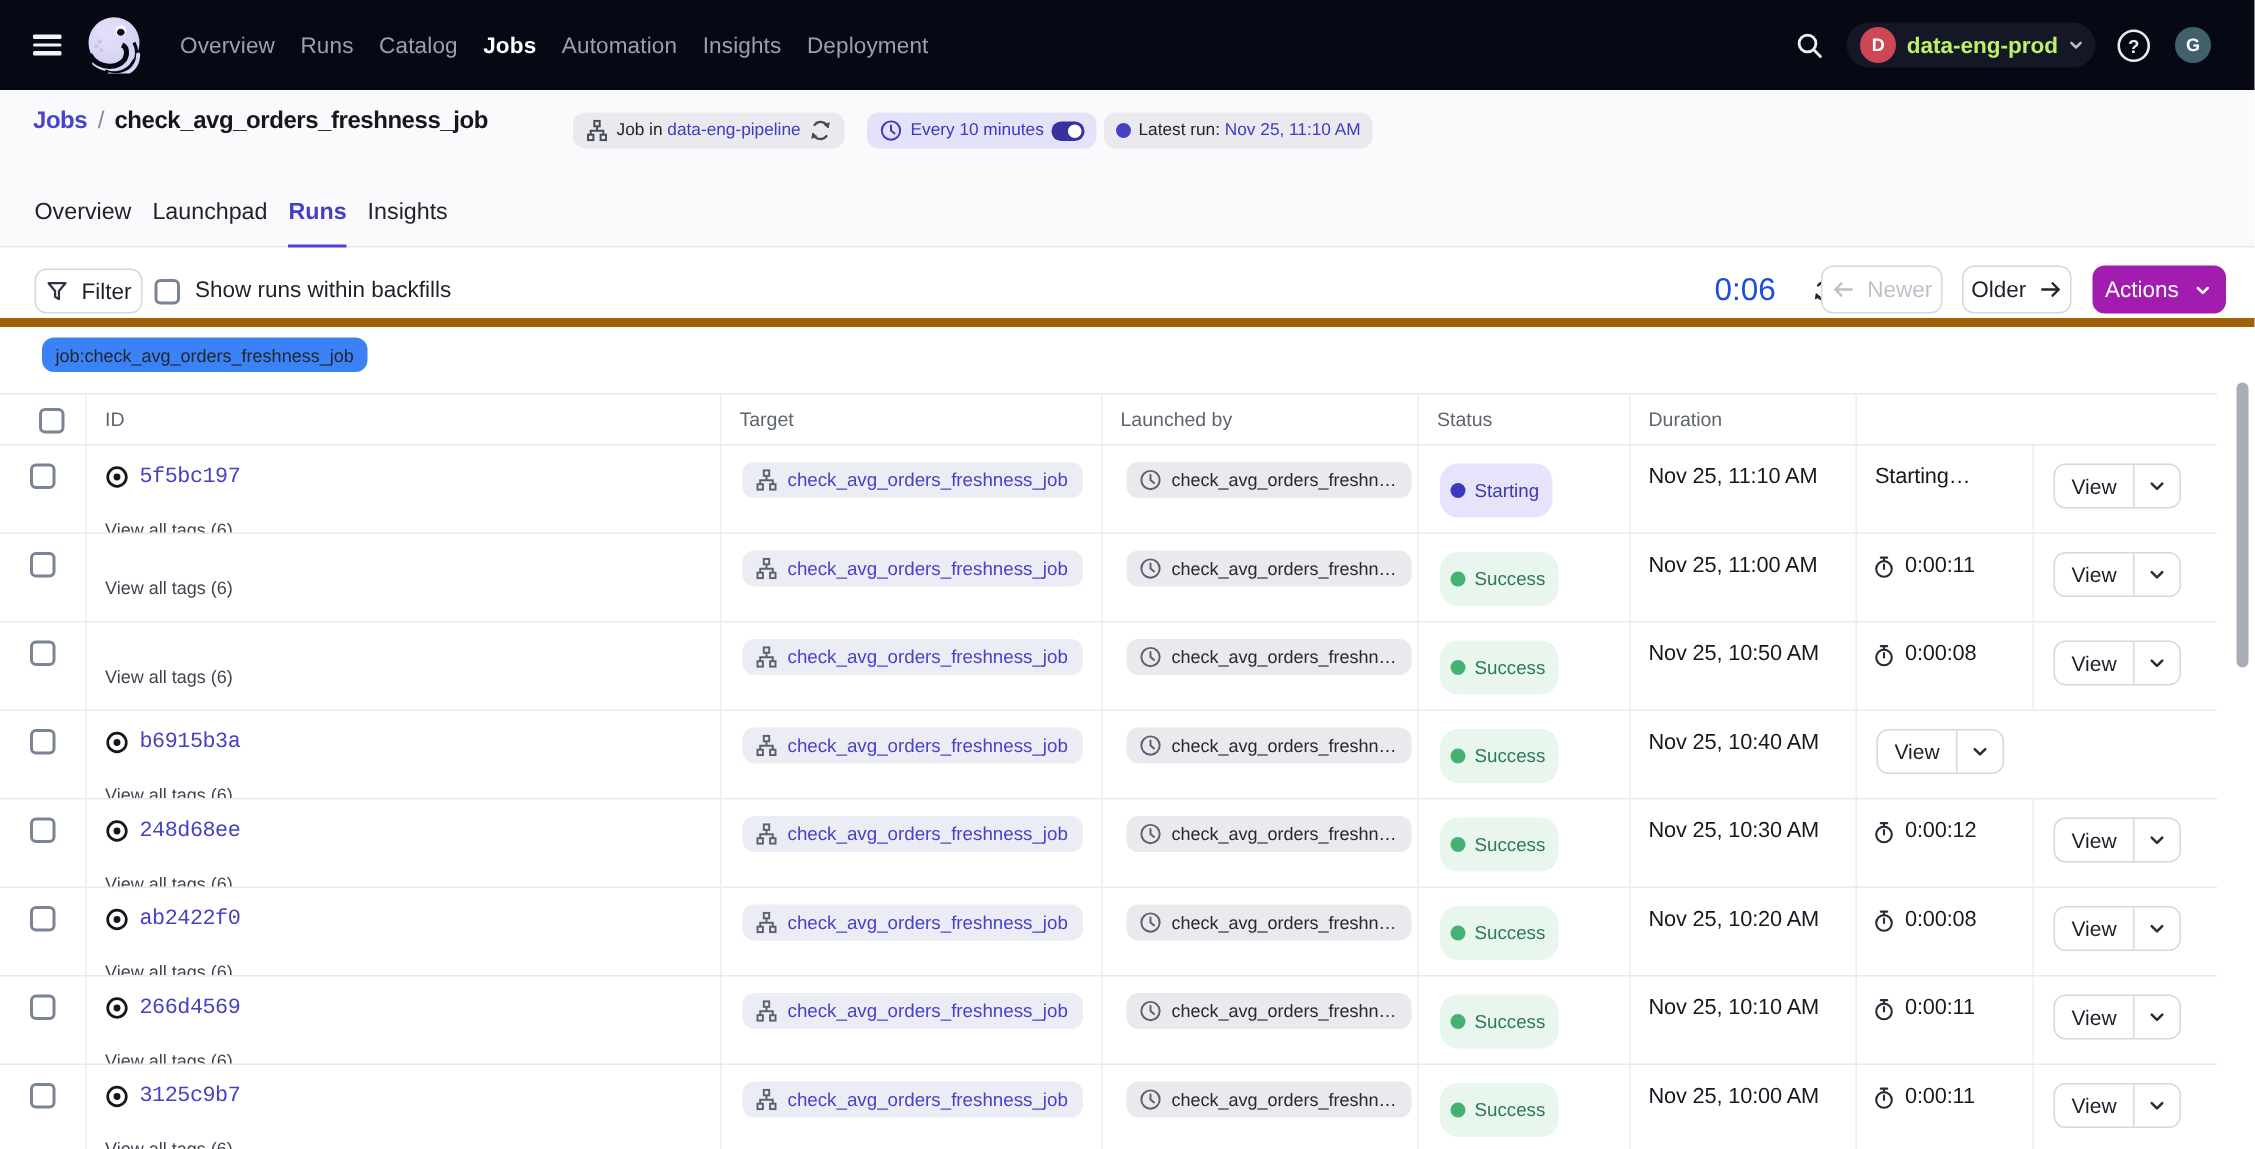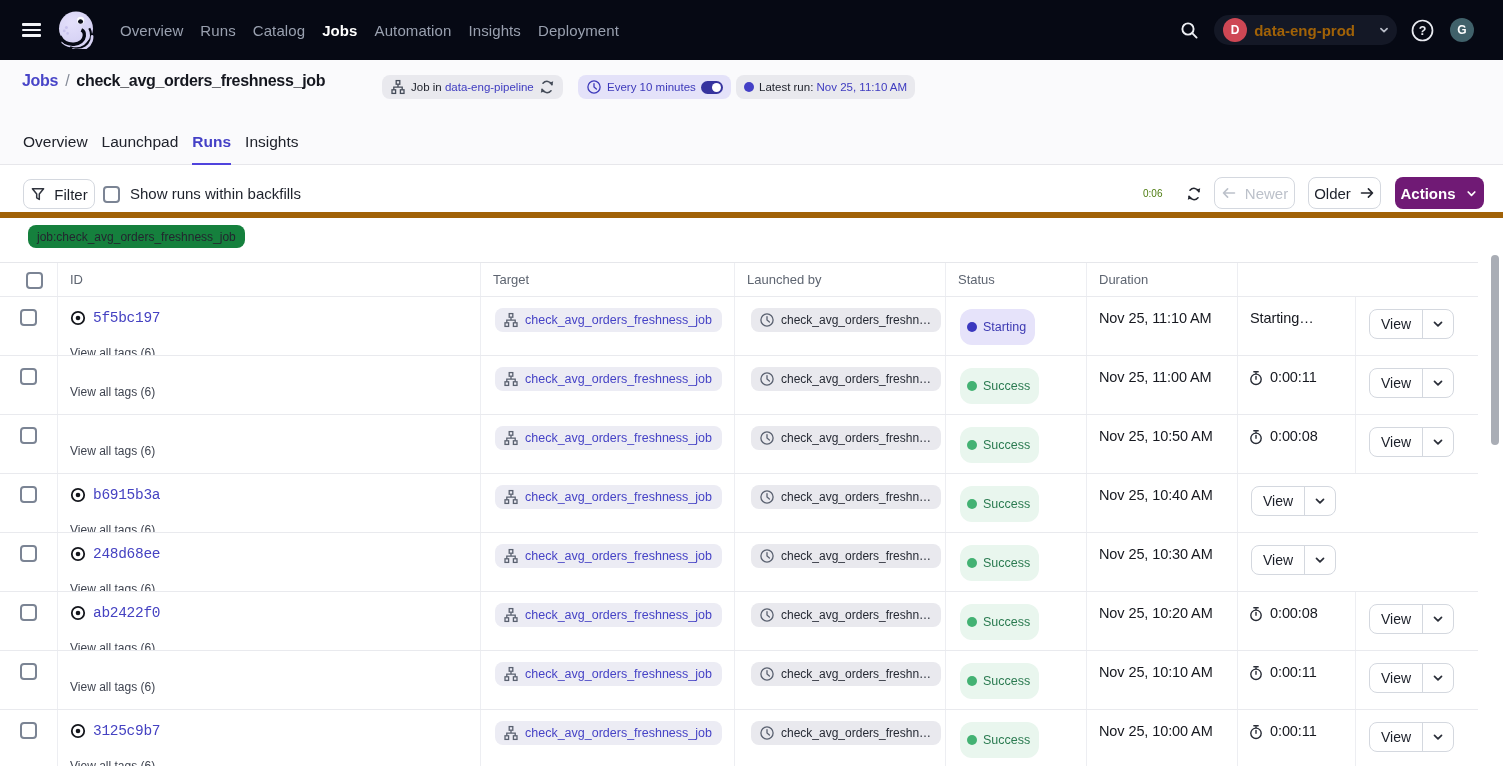--- a/index.html
+++ b/index.html
@@ -8,21 +8,21 @@
 .topbar{position:absolute;left:0;top:0;width:1503px;height:60px;background:#060914;display:flex;align-items:center}
 .burger{margin-left:22px;width:19px;height:14px;display:flex;flex-direction:column;justify-content:space-between}
 .burger span{display:block;height:2.6px;background:#F3F4F8;border-radius:1px}
 .logo{margin-left:17px}
 .nav{display:flex;margin-left:24px;gap:17px}
 .nav a{font-size:15px;color:#99A0AF;text-decoration:none;font-weight:500;letter-spacing:.1px}
 .nav a.on{color:#fff;font-weight:700}
 .tb-right{position:absolute;right:0;top:0;height:60px;display:flex;align-items:center}
 .wspill{display:flex;align-items:center;height:30px;background:#141826;border-radius:15px;padding:0 6px 0 9px;margin-left:14px}
 .wsd{width:24px;height:24px;border-radius:50%;background:#CE4754;color:#fff;font-size:12px;font-weight:700;display:flex;align-items:center;justify-content:center}
-.wsname{color:#a16207;font-size:15px;font-weight:600;margin:0 22px 0 7px}
+.wsname{color:#bef264;font-size:15px;font-weight:600;margin:0 5px 0 7px}
 .help{margin-left:14px}
 .avatar{width:24px;height:24px;border-radius:50%;background:#40616A;color:#fff;font-size:12px;font-weight:700;display:flex;align-items:center;justify-content:center;margin:0 29px 0 16px}
 
 .phead{position:absolute;left:0;top:60px;width:1503px;height:105px;background:#FAFAFC;border-bottom:1px solid #E7E7EB}
 .bcrow{position:absolute;left:22px;top:12px;display:flex;align-items:center}
 .bc{font-size:16px;font-weight:600;letter-spacing:-.3px;color:#15171F;white-space:nowrap}
 .bc a{color:#4845C8;text-decoration:none;font-weight:600}
 .bc .sl{color:#868C99;font-weight:400;margin:0 7px}
 .chips .chip{position:absolute;top:0}
 .chip{display:inline-flex;align-items:center;height:24px;border-radius:8px;background:#E9E9EE;padding:0 8px;font-size:11.5px;color:#21242E;white-space:nowrap;gap:5px}
@@ -35,26 +35,26 @@
 .tab{font-size:15.5px;font-weight:400;color:#20232C;padding-bottom:13px;position:relative}
 .tab.on{color:#4440C6;font-weight:700}
 .tab.on:after{content:"";position:absolute;left:0;right:0;bottom:-1px;height:2.5px;background:#4F43DD}
 
 .toolbar{position:absolute;left:0;top:166px;width:1503px;height:52px;background:#fff;border-bottom:6px solid #a16207}
 .btn{display:inline-flex;align-items:center;justify-content:center;background:#fff;border:1px solid #D4D8DF;border-radius:8px;font-size:15px;color:#1D212B;gap:8px}
 .filterbtn{position:absolute;left:23px;top:13px;height:30px;width:72px}
 .cb{position:absolute;width:17px;height:17px;border:2px solid #7B8494;border-radius:4px;background:#fff}
 .tb-cb{left:103px;top:20px}
 .tb-cbl{position:absolute;left:130px;top:18px;font-size:15px;color:#1D212B;line-height:20px}
-.elapsed{position:absolute;left:1143px;top:12px;height:31px;display:flex;align-items:center;gap:24px;font-size:10px;color:#4d7c0f}
+.elapsed{position:absolute;left:1143px;top:12px;height:31px;display:flex;align-items:center;gap:24px;font-size:21px;color:#1d4ed8}
 .nwr{position:absolute;left:1214px;top:11px;width:81px;height:32px;color:#BCC1CA}
 .old{position:absolute;left:1308px;top:11px;width:73px;height:32px}
-.actions{position:absolute;left:1395px;top:11px;width:89px;height:32px;background:#701a75;border:none;color:#fff;font-weight:700}
+.actions{position:absolute;left:1395px;top:11px;width:89px;height:32px;background:#a21caf;border:none;color:#fff;font-weight:400}
 
-.tagrow-chip{position:absolute;left:28px;top:225px;height:23px;border-radius:8px;background:#15803d;display:inline-flex;align-items:center;padding:0 9px;font-size:12px;color:#23262F}
+.tagrow-chip{position:absolute;left:28px;top:225px;height:23px;border-radius:8px;background:#3b82f6;display:inline-flex;align-items:center;padding:0 9px;font-size:12px;color:#23262F}
 
 .tbl{position:absolute;left:0;top:262px;width:1478px;border-top:1px solid #E6E7EB}
 .trow{display:grid;grid-template-columns:58px 423px 254px 211px 141px 151px 118px 122px;border-bottom:1px solid #E9EAEE}
 .trow>div{border-right:1px solid #EDEEF2;overflow:hidden}
 .trow>div:last-child{border-right:none}
 .thead{height:34px}
 .thead>div{font-size:13px;color:#5E6571;display:flex;align-items:center;padding-left:12px}
 .tr{height:59px}
 .tr>div{padding-top:11px}
 .cell-cb{display:flex;justify-content:center}
@@ -429,116 +429,80 @@
         </span></div>
 <div><span class="tag tag-lb">
           <svg width="16" height="16" viewBox="0 0 16 16" fill="none" xmlns="http://www.w3.org/2000/svg">
             <circle cx="8" cy="8" r="6.1" stroke="#5A6170" stroke-width="1.3"></circle>
             <path d="M8 4.6V8l2.4 2" stroke="#5A6170" stroke-width="1.3" stroke-linecap="round"></path>
           </svg>
           <span>check_avg_orders_freshn…</span>
         </span></div>
 <div><span class="pill success"><span class="dot"></span>Success</span></div>
 <div class="created">Nov 25, 10:30 AM</div>
-<div>
-        <div class="viewbtn">
-          <div class="vl">View</div>
-          <div class="vr">
-            <svg width="16" height="16" viewBox="0 0 16 16" fill="none" xmlns="http://www.w3.org/2000/svg">
-              <path d="M4.48 6.4l3.52 3.52 3.52-3.52" stroke="#2A2E38" stroke-width="1.7" stroke-linecap="round" stroke-linejoin="round"></path>
-            </svg>
-          </div>
-        </div>
-      </div>
-</div>
-    <div class="trow tr">
-<div class="cell-cb">
-        <div class="cb"></div>
-      </div>
-<div>
-        <div class="idline">
-          <svg width="16" height="16" viewBox="0 0 16 16" fill="none" xmlns="http://www.w3.org/2000/svg">
-            <circle cx="8" cy="8" r="6.2" stroke="#14161C" stroke-width="1.8"></circle>
-            <circle cx="8" cy="8" r="2.3" fill="#14161C"></circle>
-          </svg>
-          <span class="runid">ab2422f0</span>
-        </div>
-        <div class="alltags">View all tags (6)</div>
-      </div>
-<div><span class="tag tag-target">
-          <svg width="16" height="16" viewBox="0 0 16 16" fill="none" xmlns="http://www.w3.org/2000/svg">
-            <rect x="6.2" y="1.6" width="3.6" height="3.6" stroke="#5A6170" stroke-width="1.3"></rect>
-            <rect x="2" y="10.8" width="3.6" height="3.6" stroke="#5A6170" stroke-width="1.3"></rect>
-            <rect x="10.4" y="10.8" width="3.6" height="3.6" stroke="#5A6170" stroke-width="1.3"></rect>
-            <path d="M8 5.5V8.2M3.8 10.8V8.2h8.4v2.6" stroke="#5A6170" stroke-width="1.3"></path>
-          </svg>
-          <span>check_avg_orders_freshness_job</span>
-        </span></div>
-<div><span class="tag tag-lb">
-          <svg width="16" height="16" viewBox="0 0 16 16" fill="none" xmlns="http://www.w3.org/2000/svg">
-            <circle cx="8" cy="8" r="6.1" stroke="#5A6170" stroke-width="1.3"></circle>
-            <path d="M8 4.6V8l2.4 2" stroke="#5A6170" stroke-width="1.3" stroke-linecap="round"></path>
-          </svg>
-          <span>check_avg_orders_freshn…</span>
-        </span></div>
-<div><span class="pill success"><span class="dot"></span>Success</span></div>
-<div class="created">Nov 25, 10:20 AM</div>
 <div class="dur">
         <svg width="16" height="16" viewBox="0 0 16 16" fill="none" xmlns="http://www.w3.org/2000/svg">
           <circle cx="8" cy="9.3" r="5.2" stroke="#272B35" stroke-width="1.4"></circle>
           <path d="M5.9 1.8h4.2" stroke="#272B35" stroke-width="1.5" stroke-linecap="round"></path>
           <path d="M8 2.2v1.9" stroke="#272B35" stroke-width="1.4"></path>
           <path d="M8 9.3V6.4" stroke="#272B35" stroke-width="1.4" stroke-linecap="round"></path>
         </svg>
-        <span>0:00:08</span>
-      </div>
-<div>
-        <div class="viewbtn">
-          <div class="vl">View</div>
-          <div class="vr">
-            <svg width="16" height="16" viewBox="0 0 16 16" fill="none" xmlns="http://www.w3.org/2000/svg">
-              <path d="M4.48 6.4l3.52 3.52 3.52-3.52" stroke="#2A2E38" stroke-width="1.7" stroke-linecap="round" stroke-linejoin="round"></path>
-            </svg>
-          </div>
-        </div>
-      </div>
-</div>
-    <div class="trow tr">
-<div class="cell-cb">
-        <div class="cb"></div>
-      </div>
-<div>
+        <span>0:00:12</span>
+      </div>
+<div>
+        <div class="viewbtn">
+          <div class="vl">View</div>
+          <div class="vr">
+            <svg width="16" height="16" viewBox="0 0 16 16" fill="none" xmlns="http://www.w3.org/2000/svg">
+              <path d="M4.48 6.4l3.52 3.52 3.52-3.52" stroke="#2A2E38" stroke-width="1.7" stroke-linecap="round" stroke-linejoin="round"></path>
+            </svg>
+          </div>
+        </div>
+      </div>
+</div>
+    <div class="trow tr">
+<div class="cell-cb">
+        <div class="cb"></div>
+      </div>
+<div>
+        <div class="idline">
+          <svg width="16" height="16" viewBox="0 0 16 16" fill="none" xmlns="http://www.w3.org/2000/svg">
+            <circle cx="8" cy="8" r="6.2" stroke="#14161C" stroke-width="1.8"></circle>
+            <circle cx="8" cy="8" r="2.3" fill="#14161C"></circle>
+          </svg>
+          <span class="runid">ab2422f0</span>
+        </div>
         <div class="alltags">View all tags (6)</div>
       </div>
 <div><span class="tag tag-target">
           <svg width="16" height="16" viewBox="0 0 16 16" fill="none" xmlns="http://www.w3.org/2000/svg">
             <rect x="6.2" y="1.6" width="3.6" height="3.6" stroke="#5A6170" stroke-width="1.3"></rect>
             <rect x="2" y="10.8" width="3.6" height="3.6" stroke="#5A6170" stroke-width="1.3"></rect>
             <rect x="10.4" y="10.8" width="3.6" height="3.6" stroke="#5A6170" stroke-width="1.3"></rect>
             <path d="M8 5.5V8.2M3.8 10.8V8.2h8.4v2.6" stroke="#5A6170" stroke-width="1.3"></path>
           </svg>
           <span>check_avg_orders_freshness_job</span>
         </span></div>
 <div><span class="tag tag-lb">
           <svg width="16" height="16" viewBox="0 0 16 16" fill="none" xmlns="http://www.w3.org/2000/svg">
             <circle cx="8" cy="8" r="6.1" stroke="#5A6170" stroke-width="1.3"></circle>
             <path d="M8 4.6V8l2.4 2" stroke="#5A6170" stroke-width="1.3" stroke-linecap="round"></path>
           </svg>
           <span>check_avg_orders_freshn…</span>
         </span></div>
 <div><span class="pill success"><span class="dot"></span>Success</span></div>
-<div class="created">Nov 25, 10:10 AM</div>
+<div class="created">Nov 25, 10:20 AM</div>
 <div class="dur">
         <svg width="16" height="16" viewBox="0 0 16 16" fill="none" xmlns="http://www.w3.org/2000/svg">
           <circle cx="8" cy="9.3" r="5.2" stroke="#272B35" stroke-width="1.4"></circle>
           <path d="M5.9 1.8h4.2" stroke="#272B35" stroke-width="1.5" stroke-linecap="round"></path>
           <path d="M8 2.2v1.9" stroke="#272B35" stroke-width="1.4"></path>
           <path d="M8 9.3V6.4" stroke="#272B35" stroke-width="1.4" stroke-linecap="round"></path>
         </svg>
-        <span>0:00:11</span>
+        <span>0:00:08</span>
       </div>
 <div>
         <div class="viewbtn">
           <div class="vl">View</div>
           <div class="vr">
             <svg width="16" height="16" viewBox="0 0 16 16" fill="none" xmlns="http://www.w3.org/2000/svg">
               <path d="M4.48 6.4l3.52 3.52 3.52-3.52" stroke="#2A2E38" stroke-width="1.7" stroke-linecap="round" stroke-linejoin="round"></path>
             </svg>
           </div>
         </div>
@@ -547,55 +511,107 @@
     <div class="trow tr">
 <div class="cell-cb">
         <div class="cb"></div>
       </div>
 <div>
         <div class="idline">
           <svg width="16" height="16" viewBox="0 0 16 16" fill="none" xmlns="http://www.w3.org/2000/svg">
             <circle cx="8" cy="8" r="6.2" stroke="#14161C" stroke-width="1.8"></circle>
             <circle cx="8" cy="8" r="2.3" fill="#14161C"></circle>
           </svg>
-          <span class="runid">3125c9b7</span>
+          <span class="runid">266d4569</span>
         </div>
         <div class="alltags">View all tags (6)</div>
       </div>
 <div><span class="tag tag-target">
           <svg width="16" height="16" viewBox="0 0 16 16" fill="none" xmlns="http://www.w3.org/2000/svg">
             <rect x="6.2" y="1.6" width="3.6" height="3.6" stroke="#5A6170" stroke-width="1.3"></rect>
             <rect x="2" y="10.8" width="3.6" height="3.6" stroke="#5A6170" stroke-width="1.3"></rect>
             <rect x="10.4" y="10.8" width="3.6" height="3.6" stroke="#5A6170" stroke-width="1.3"></rect>
             <path d="M8 5.5V8.2M3.8 10.8V8.2h8.4v2.6" stroke="#5A6170" stroke-width="1.3"></path>
           </svg>
           <span>check_avg_orders_freshness_job</span>
         </span></div>
 <div><span class="tag tag-lb">
           <svg width="16" height="16" viewBox="0 0 16 16" fill="none" xmlns="http://www.w3.org/2000/svg">
             <circle cx="8" cy="8" r="6.1" stroke="#5A6170" stroke-width="1.3"></circle>
             <path d="M8 4.6V8l2.4 2" stroke="#5A6170" stroke-width="1.3" stroke-linecap="round"></path>
           </svg>
           <span>check_avg_orders_freshn…</span>
         </span></div>
 <div><span class="pill success"><span class="dot"></span>Success</span></div>
-<div class="created">Nov 25, 10:00 AM</div>
+<div class="created">Nov 25, 10:10 AM</div>
 <div class="dur">
         <svg width="16" height="16" viewBox="0 0 16 16" fill="none" xmlns="http://www.w3.org/2000/svg">
           <circle cx="8" cy="9.3" r="5.2" stroke="#272B35" stroke-width="1.4"></circle>
           <path d="M5.9 1.8h4.2" stroke="#272B35" stroke-width="1.5" stroke-linecap="round"></path>
           <path d="M8 2.2v1.9" stroke="#272B35" stroke-width="1.4"></path>
           <path d="M8 9.3V6.4" stroke="#272B35" stroke-width="1.4" stroke-linecap="round"></path>
         </svg>
         <span>0:00:11</span>
       </div>
 <div>
         <div class="viewbtn">
           <div class="vl">View</div>
           <div class="vr">
             <svg width="16" height="16" viewBox="0 0 16 16" fill="none" xmlns="http://www.w3.org/2000/svg">
               <path d="M4.48 6.4l3.52 3.52 3.52-3.52" stroke="#2A2E38" stroke-width="1.7" stroke-linecap="round" stroke-linejoin="round"></path>
             </svg>
           </div>
         </div>
       </div>
 </div>
+    <div class="trow tr">
+<div class="cell-cb">
+        <div class="cb"></div>
+      </div>
+<div>
+        <div class="idline">
+          <svg width="16" height="16" viewBox="0 0 16 16" fill="none" xmlns="http://www.w3.org/2000/svg">
+            <circle cx="8" cy="8" r="6.2" stroke="#14161C" stroke-width="1.8"></circle>
+            <circle cx="8" cy="8" r="2.3" fill="#14161C"></circle>
+          </svg>
+          <span class="runid">3125c9b7</span>
+        </div>
+        <div class="alltags">View all tags (6)</div>
+      </div>
+<div><span class="tag tag-target">
+          <svg width="16" height="16" viewBox="0 0 16 16" fill="none" xmlns="http://www.w3.org/2000/svg">
+            <rect x="6.2" y="1.6" width="3.6" height="3.6" stroke="#5A6170" stroke-width="1.3"></rect>
+            <rect x="2" y="10.8" width="3.6" height="3.6" stroke="#5A6170" stroke-width="1.3"></rect>
+            <rect x="10.4" y="10.8" width="3.6" height="3.6" stroke="#5A6170" stroke-width="1.3"></rect>
+            <path d="M8 5.5V8.2M3.8 10.8V8.2h8.4v2.6" stroke="#5A6170" stroke-width="1.3"></path>
+          </svg>
+          <span>check_avg_orders_freshness_job</span>
+        </span></div>
+<div><span class="tag tag-lb">
+          <svg width="16" height="16" viewBox="0 0 16 16" fill="none" xmlns="http://www.w3.org/2000/svg">
+            <circle cx="8" cy="8" r="6.1" stroke="#5A6170" stroke-width="1.3"></circle>
+            <path d="M8 4.6V8l2.4 2" stroke="#5A6170" stroke-width="1.3" stroke-linecap="round"></path>
+          </svg>
+          <span>check_avg_orders_freshn…</span>
+        </span></div>
+<div><span class="pill success"><span class="dot"></span>Success</span></div>
+<div class="created">Nov 25, 10:00 AM</div>
+<div class="dur">
+        <svg width="16" height="16" viewBox="0 0 16 16" fill="none" xmlns="http://www.w3.org/2000/svg">
+          <circle cx="8" cy="9.3" r="5.2" stroke="#272B35" stroke-width="1.4"></circle>
+          <path d="M5.9 1.8h4.2" stroke="#272B35" stroke-width="1.5" stroke-linecap="round"></path>
+          <path d="M8 2.2v1.9" stroke="#272B35" stroke-width="1.4"></path>
+          <path d="M8 9.3V6.4" stroke="#272B35" stroke-width="1.4" stroke-linecap="round"></path>
+        </svg>
+        <span>0:00:11</span>
+      </div>
+<div>
+        <div class="viewbtn">
+          <div class="vl">View</div>
+          <div class="vr">
+            <svg width="16" height="16" viewBox="0 0 16 16" fill="none" xmlns="http://www.w3.org/2000/svg">
+              <path d="M4.48 6.4l3.52 3.52 3.52-3.52" stroke="#2A2E38" stroke-width="1.7" stroke-linecap="round" stroke-linejoin="round"></path>
+            </svg>
+          </div>
+        </div>
+      </div>
+</div>
   </div>
 <div class="sbar"></div>
 </body></html>

